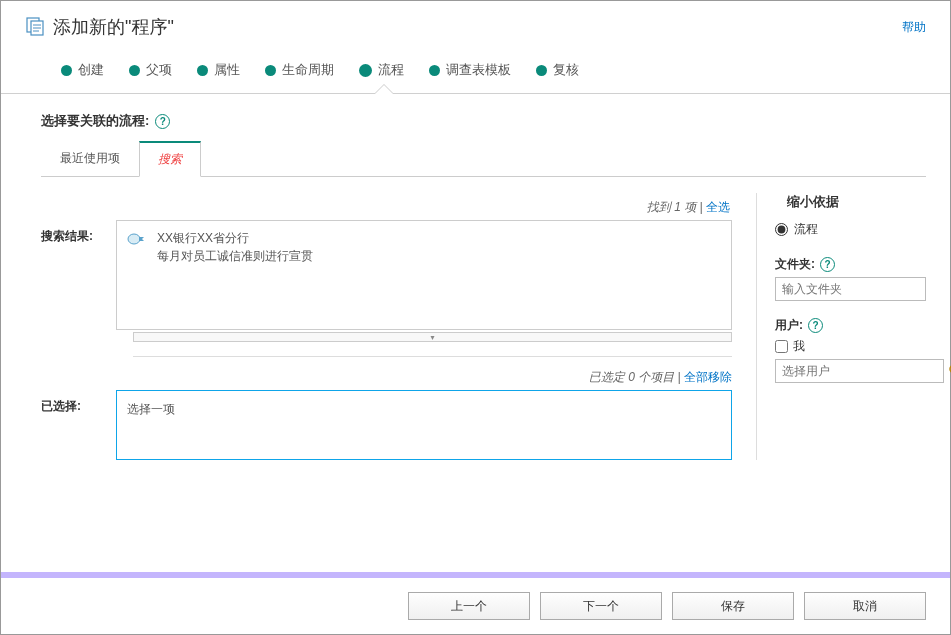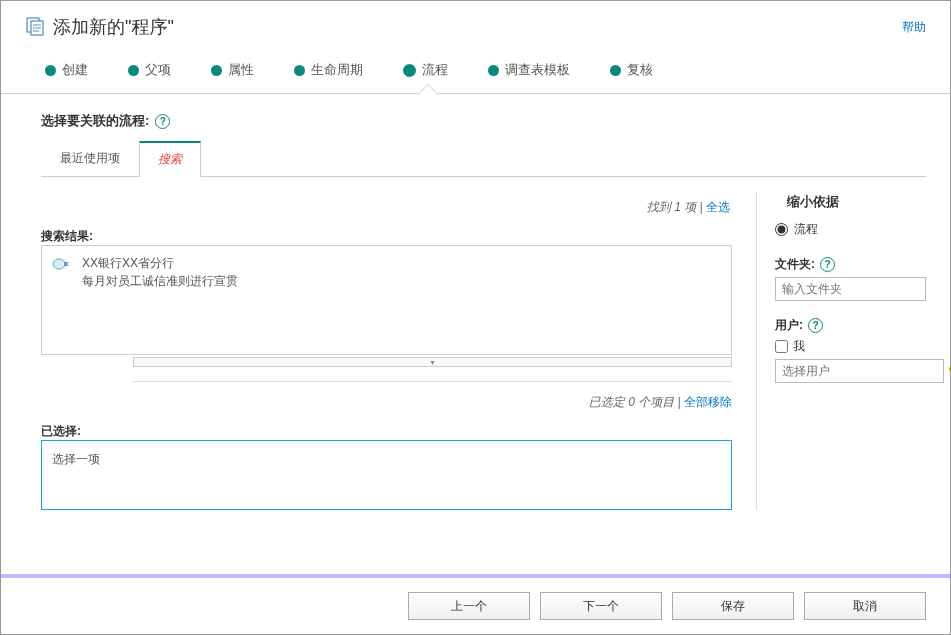--- a/index.html
+++ b/index.html
@@ -2,21 +2,21 @@
 <html><head>
 <meta charset="utf-8">
 <style>
 * { box-sizing: border-box; margin: 0; padding: 0; }
 body { font-family: Arial, "Microsoft YaHei", sans-serif; font-size: 12px; color: #333; background: #fff; }
 .dialog { width: 951px; height: 635px; border: 1px solid #999; position: relative; background: #fff; }
 .dialog-header { display: flex; align-items: center; justify-content: space-between; padding: 14px 24px 10px 24px; }
 .dialog-title-wrap { display: flex; align-items: center; gap: 8px; }
 .dialog-title { font-size: 18px; font-weight: normal; color: #333; }
 .help-link { color: #0073c6; cursor: pointer; font-size: 12px; }
-.wizard-steps { display: flex; align-items: center; gap: 16px; padding: 4px 24px 0 34px; border-bottom: 1px solid #d0d0d0; }
+.wizard-steps { display: flex; align-items: center; gap: 1px; padding: 4px 24px 0 50px; border-bottom: 1px solid #d0d0d0; }
 .step { display: flex; align-items: center; gap: 6px; padding: 8px 14px 14px 10px; position: relative; cursor: pointer; }
 .step-dot { width: 11px; height: 11px; border-radius: 50%; background: #0a8a7a; }
 .step.active .step-dot { width: 13px; height: 13px; background: #0a8a7a; }
 .step-label { color: #555; font-size: 13px; }
 .step.active::after { content: ""; position: absolute; bottom: -1px; left: 50%; transform: translateX(-50%); width: 0; height: 0; border-left: 9px solid transparent; border-right: 9px solid transparent; border-bottom: 9px solid #fff; filter: drop-shadow(0 -1px 0 #ccc); }
 .content { padding: 18px 24px 0 40px; }
 .section-title { font-size: 13px; font-weight: bold; color: #333; display: flex; align-items: center; gap: 6px; margin-bottom: 10px; }
 .help-icon { width: 15px; height: 15px; border: 1.5px solid #0a8a7a; border-radius: 50%; display: inline-flex; align-items: center; justify-content: center; color: #0a8a7a; font-size: 10px; font-weight: bold; cursor: pointer; }
 .tabs { display: flex; border-bottom: 1px solid #ccc; margin-bottom: 16px; }
 .tab { padding: 8px 18px; border: 1px solid transparent; border-bottom: none; color: #555; cursor: pointer; font-size: 12px; position: relative; top: 1px; }
@@ -47,24 +47,24 @@
 .selected-box { border: 1px solid #0ea5e9; min-height: 70px; padding: 10px; color: #555; }
 .right-title { font-weight: bold; font-size: 13px; margin-bottom: 10px; padding-left: 12px; }
 .radio-row { display: flex; align-items: center; gap: 6px; margin-bottom: 18px; }
 .radio-row input { accent-color: #333; }
 .field-label { font-weight: bold; font-size: 12px; display: flex; align-items: center; gap: 5px; margin-bottom: 4px; }
 .text-input { width: 100%; height: 24px; border: 1px solid #bbb; padding: 2px 6px; font-size: 12px; color: #888; margin-bottom: 16px; }
 .checkbox-row { display: flex; align-items: center; gap: 5px; margin-bottom: 4px; }
 .user-input-wrap { display: flex; align-items: center; gap: 4px; }
 .user-input { flex: 1; height: 24px; border: 1px solid #bbb; padding: 2px 6px; font-size: 12px; color: #888; }
 .search-icon { width: 16px; height: 16px; cursor: pointer; }
-.footer { position: absolute; bottom: 0; left: 0; right: 0; border-top: 4px solid #c4b5fd; padding: 14px 24px; display: flex; justify-content: flex-end; gap: 10px; background: #fff; }
+.footer { position: absolute; bottom: 0; left: 0; right: 0; border-top: 6px solid #c4b5fd; padding: 14px 24px; display: flex; justify-content: flex-end; gap: 10px; background: #fff; }
 .btn { min-width: 122px; height: 28px; border: 1px solid #aaa; background: linear-gradient(#fefefe, #f0f0f0); cursor: pointer; font-size: 12px; color: #333; }
 .results-wrap { margin-left: 92px; }
-.results-label-row { display: flex; flex-direction: column; }
+.results-label-row { display: flex; }
 </style>
 </head>
 <body>
 
 <div class="dialog">
 
   <div class="dialog-header">
     <div class="dialog-title-wrap">
       <span>
         <svg width="20" height="20" viewBox="0 0 20 20">

